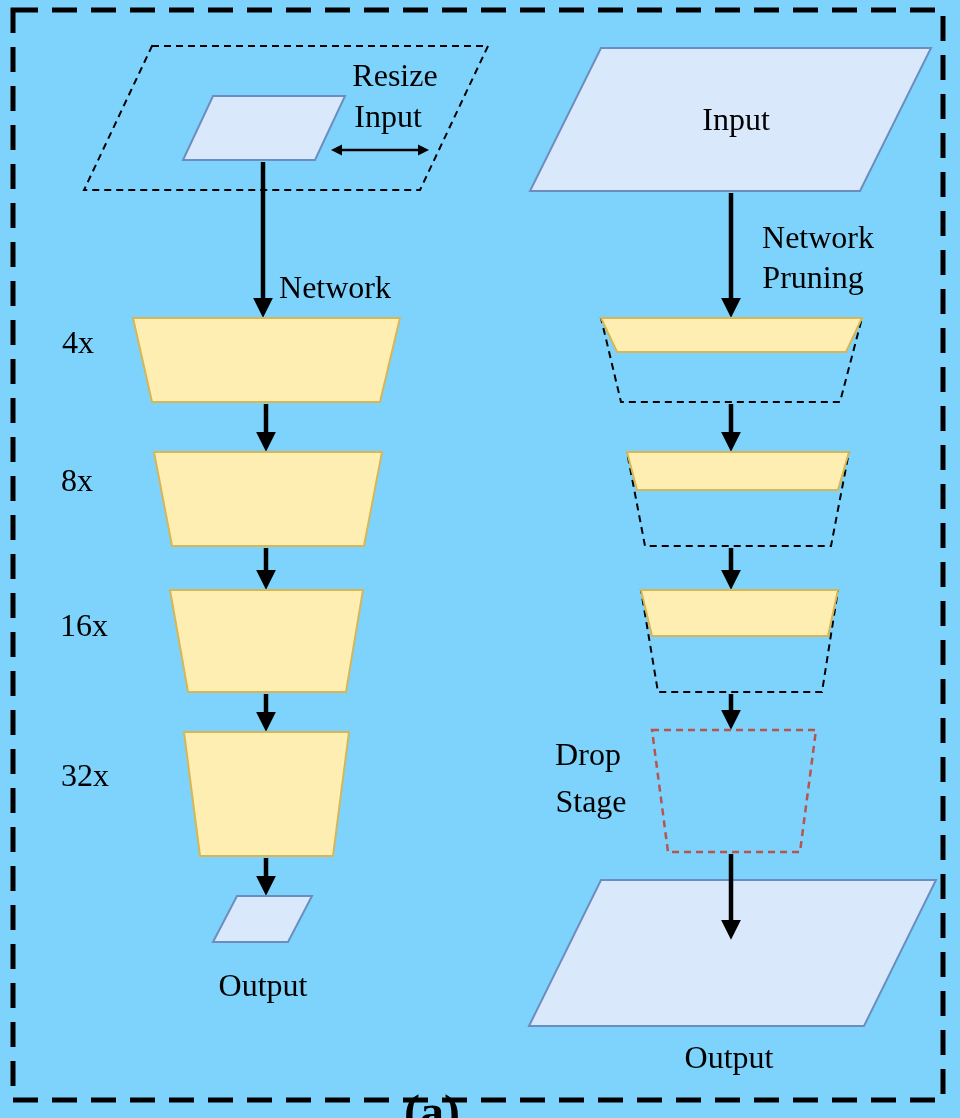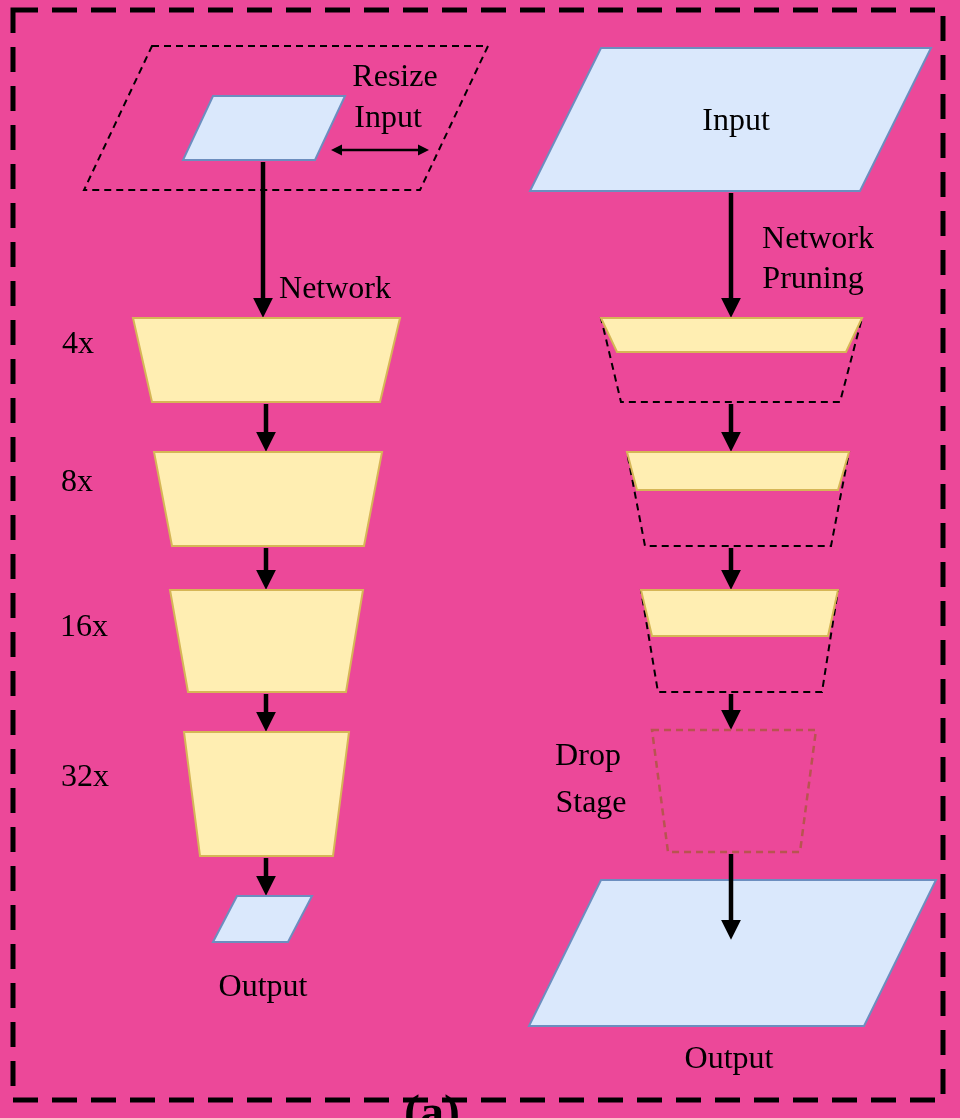--- a/index.html
+++ b/index.html
@@ -5,21 +5,21 @@
   html, body {
     margin: 0;
     padding: 0;
     background: #ffffff;
   }
   .figure-wrap {
     position: relative;
     width: 960px;
     height: 1118px;
     overflow: hidden;
-    background: #ec4899;
+    background: #7dd3fc;
     font-family: "Liberation Serif", "DejaVu Serif", serif;
   }
   svg { display: block; }
   .lbl {
     font-family: "Liberation Serif", "DejaVu Serif", serif;
     font-size: 32px;
     fill: #000000;
   }
   .lbl-mid { text-anchor: middle; }
   .caption {

